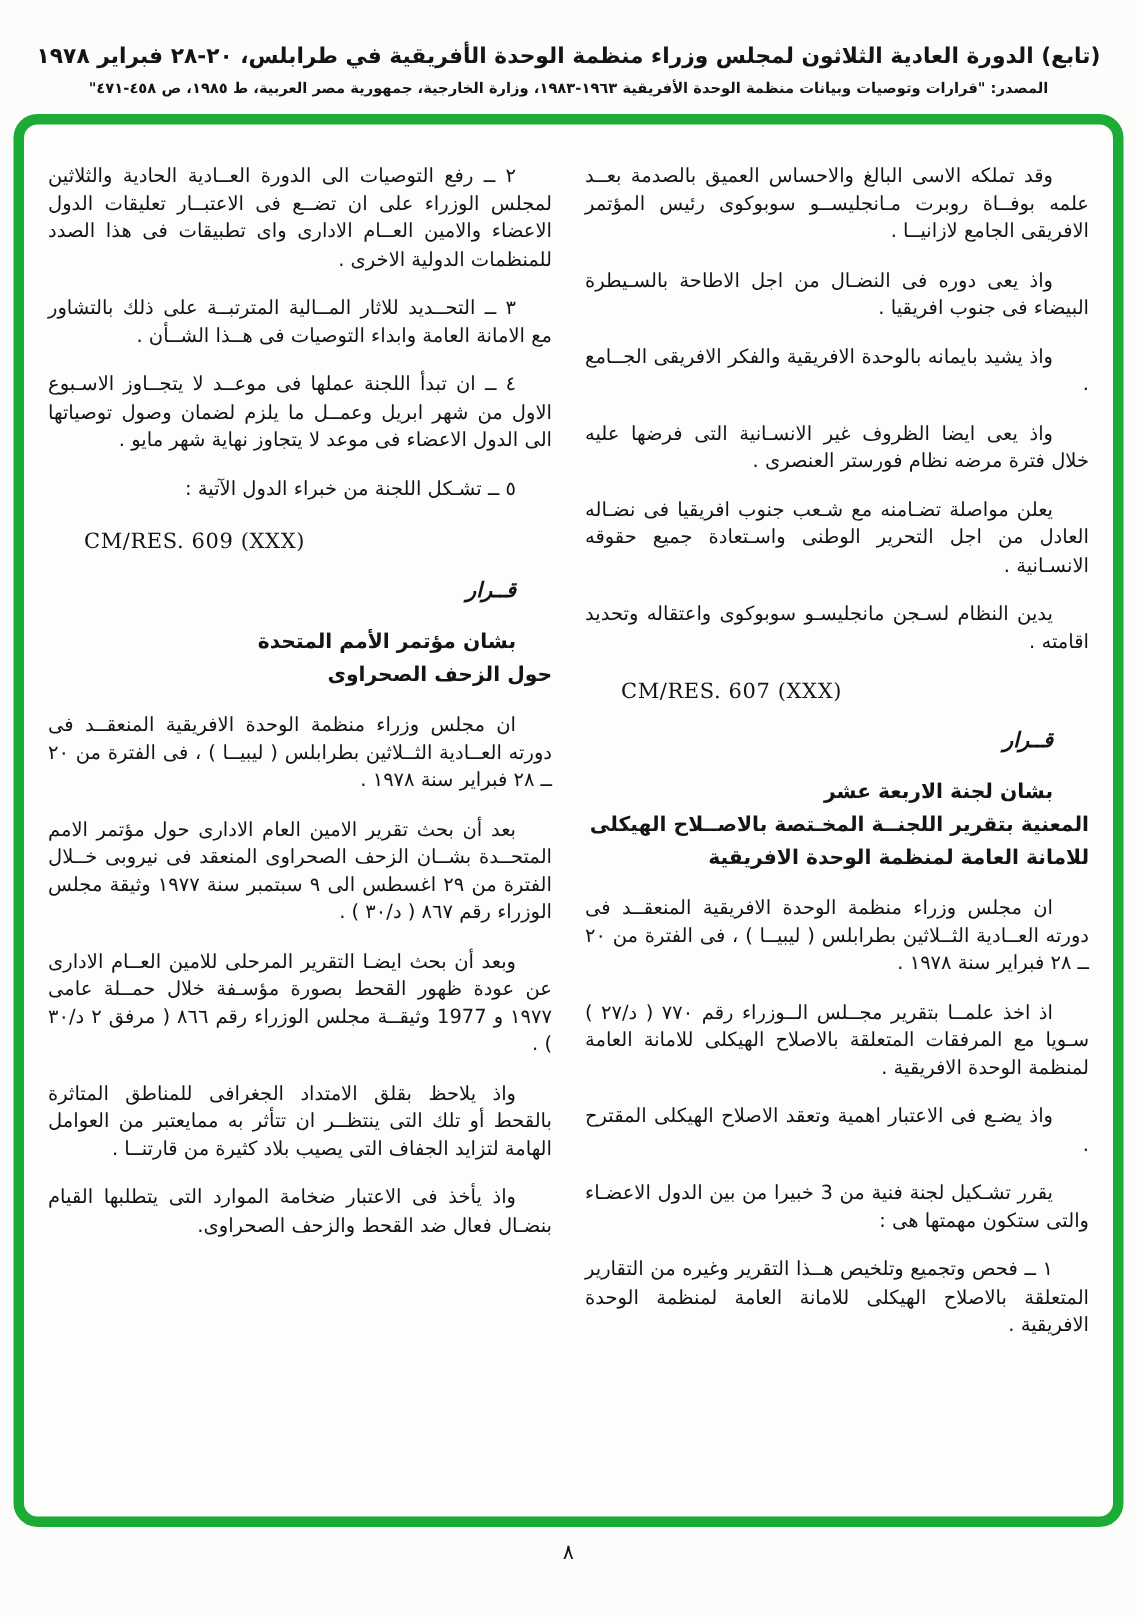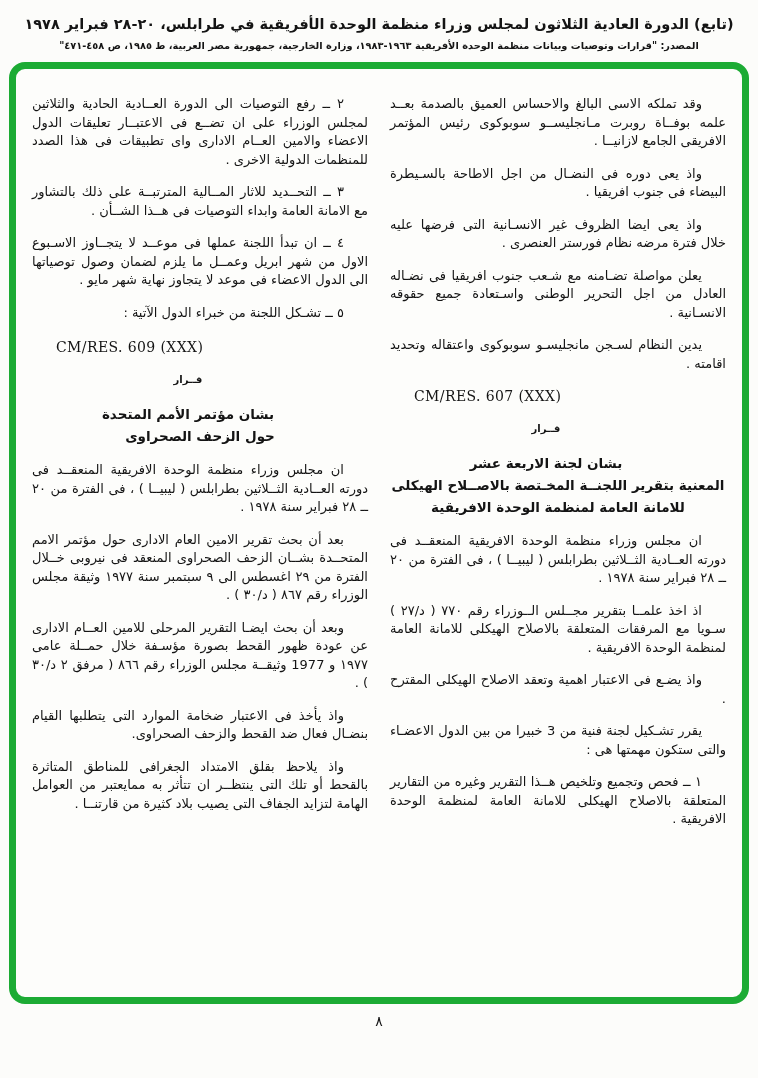--- a/index.html
+++ b/index.html
@@ -5,21 +5,21 @@
   html,body{margin:0;padding:0;}
   body{
     width:758px;height:1078px;
     background:#fcfcfa;
     font-family:"DejaVu Sans",sans-serif;
     color:#141414;
     position:relative;
     overflow:hidden;
   }
   
-  .page-header{ text-align:center; padding-top:16px; direction:rtl; }
+  .page-header{ text-align:center; padding-top:30px; direction:rtl; }
   .hdr-line1{ font-size:14.5px; font-weight:bold; letter-spacing:.2px; }
   .hdr-line2{ font-size:9.8px; font-weight:bold; margin-top:8px; }
   
   .content-box{
     margin:11px 9px 0 9px;
     border:7px solid #1cab34;
     border-radius:16px;
     height:942px;
     box-sizing:border-box;
     padding:26px 16px 10px 16px;
@@ -39,28 +39,27 @@
   .res-code{
     direction:ltr;
     text-align:left;
     font-family:"DejaVu Serif",serif;
     font-size:14px;
     letter-spacing:.4px;
     margin:38px 0 0 0;
     text-indent:0;
   }
   .res-title{
-    text-align:center;
     font-weight:bold;
-    font-size:10px;
+    font-size:14px;
     margin:26px 0 18px 0;
     text-indent:0;
+    font-style:italic;
   }
   .res-subtitle{
-    text-align:center;
     font-weight:bold;
     font-size:13.5px;
     line-height:22px;
     margin:0 0 20px 0;
     text-indent:0;
   }
   .col .after-sub{ margin-top:4px; }
   
   .page-number{
     text-align:center;
@@ -76,20 +75,21 @@
   <div class="hdr-line1">(تابع) الدورة العادية الثلاثون لمجلس وزراء منظمة الوحدة الأفريقية في طرابلس، ٢٠-٢٨ فبراير ١٩٧٨</div>
   <div class="hdr-line2">المصدر: "قرارات وتوصيات وبيانات منظمة الوحدة الأفريقية ١٩٦٣-١٩٨٣، وزارة الخارجية، جمهورية مصر العربية، ط ١٩٨٥، ص ٤٥٨-٤٧١"</div>
 </div>
 
 <div class="content-box">
   <div class="columns">
 
     <div class="col">
       <p>وقد تملكه الاسى البالغ والاحساس العميق بالصدمة بعــد علمه بوفــاة روبرت مـانجليســو سوبوكوى رئيس المؤتمر الافريقى الجامع لازانيــا .</p>
       <p>واذ يعى دوره فى النضـال من اجل الاطاحة بالسـيطرة البيضاء فى جنوب افريقيا .</p>
+      <p>واذ يشيد بايمانه بالوحدة الافريقية والفكر الافريقى الجــامع .</p>
       <p>واذ يعى ايضا الظروف غير الانسـانية التى فرضها عليه خلال فترة مرضه نظام فورستر العنصرى .</p>
       <p>يعلن مواصلة تضـامنه مع شـعب جنوب افريقيا فى نضـاله العادل من اجل التحرير الوطنى واسـتعادة جميع حقوقه الانسـانية .</p>
       <p>يدين النظام لسـجن مانجليسـو سوبوكوى واعتقاله وتحديد اقامته .</p>
 
       <p class="res-code">CM/RES. 607 (XXX)</p>
       <p class="res-title">قــرار</p>
       <p class="res-subtitle" style="white-space:pre-line">بشان لجنة الاربعة عشر
 المعنية بتقرير اللجنــة المخـتصة بالاصــلاح الهيكلى
 للامانة العامة لمنظمة الوحدة الافريقية</p>
 
@@ -107,20 +107,20 @@
       <p style="margin-bottom:16px">٥ ــ تشـكل اللجنة من خبراء الدول الآتية :</p>
 
       <p class="res-code">CM/RES. 609 (XXX)</p>
       <p class="res-title">قــرار</p>
       <p class="res-subtitle" style="white-space:pre-line">بشان مؤتمر الأمم المتحدة
 حول الزحف الصحراوى</p>
 
       <p class="after-sub">ان مجلس وزراء منظمة الوحدة الافريقية المنعقــد فى دورته العــادية الثــلاثين بطرابلس ( ليبيــا ) ، فى الفترة من ٢٠ ــ ٢٨ فبراير سنة ١٩٧٨ .</p>
       <p>بعد أن بحث تقرير الامين العام الادارى حول مؤتمر الامم المتحــدة بشــان الزحف الصحراوى المنعقد فى نيروبى خــلال الفترة من ٢٩ اغسطس الى ٩ سبتمبر سنة ١٩٧٧ وثيقة مجلس الوزراء رقم ٨٦٧ ( د/٣٠ ) .</p>
       <p>وبعد أن بحث ايضـا التقرير المرحلى للامين العــام الادارى عن عودة ظهور القحط بصورة مؤسـفة خلال حمــلة عامى ١٩٧٧ و 1977 وثيقــة مجلس الوزراء رقم ٨٦٦ ( مرفق ٢ د/٣٠ ) .</p>
+      <p>واذ يلاحظ بقلق الامتداد الجغرافى للمناطق المتاثرة بالقحط أو تلك التى ينتظــر ان تتأثر به ممايعتبر من العوامل الهامة لتزايد الجفاف التى يصيب بلاد كثيرة من قارتنــا .</p>
       <p>واذ يأخذ فى الاعتبار ضخامة الموارد التى يتطلبها القيام بنضـال فعال ضد القحط والزحف الصحراوى.</p>
-      <p>واذ يلاحظ بقلق الامتداد الجغرافى للمناطق المتاثرة بالقحط أو تلك التى ينتظــر ان تتأثر به ممايعتبر من العوامل الهامة لتزايد الجفاف التى يصيب بلاد كثيرة من قارتنــا .</p>
     </div>
 
   </div>
 </div>
 
 <div class="page-number">٨</div>
 
 </body></html>

